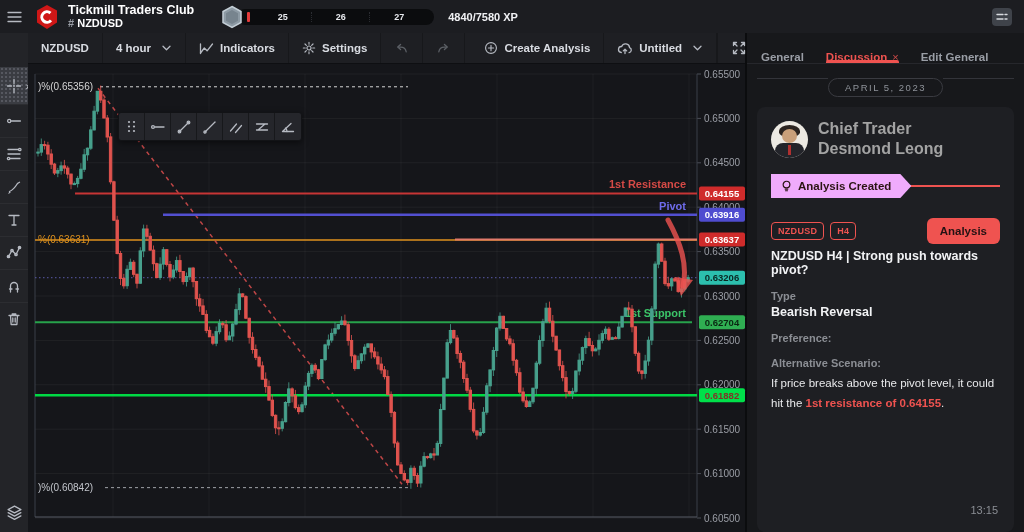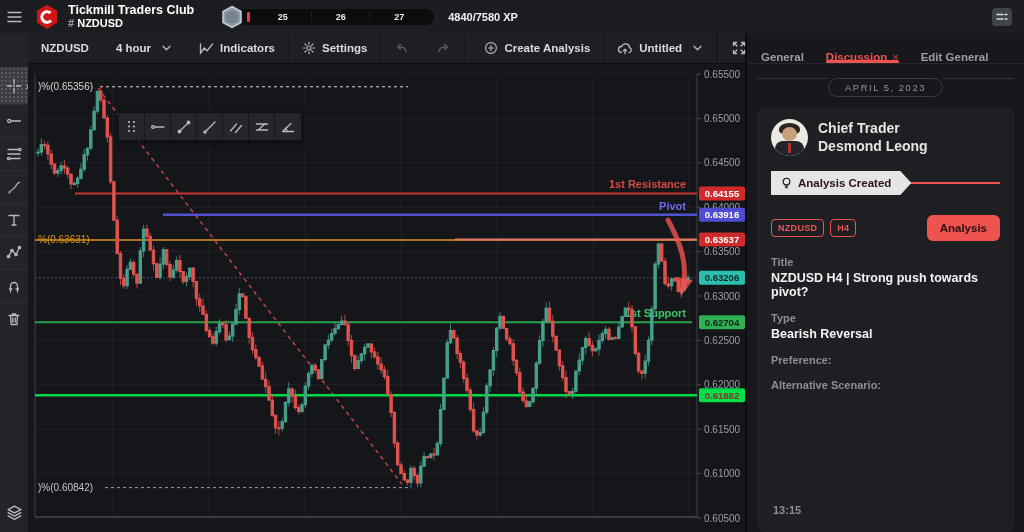--- a/index.html
+++ b/index.html
@@ -79,36 +79,36 @@
   .date-row::before, .date-row::after { content:""; flex:1; height:1px; background:#33343a; }
   .date-pill { border:1px solid #3a3b41; border-radius:11px; padding:3px 16px; font-size:9.5px;
     letter-spacing:1.5px; color:#8f939a; white-space:nowrap; }
   .card { background:#1e1f23; border-radius:8px; padding:12px 14px 10px; flex:1; display:flex; flex-direction:column; }
   .author-row { display:flex; align-items:center; gap:10px; }
   .avatar { width:37px; height:37px; border-radius:50%; background:#ece9e2; position:relative; overflow:hidden; flex:none; }
   .avatar .hair { position:absolute; left:8px; top:4px; width:21px; height:12px; border-radius:50% 50% 40% 40%; background:#2c2420; }
   .avatar .face { position:absolute; left:11px; top:8px; width:15px; height:14px; border-radius:50%; background:#caa07a; }
   .avatar .suit { position:absolute; left:4px; top:22px; width:29px; height:16px; border-radius:8px 8px 0 0; background:#23242a; }
   .avatar .tie { position:absolute; left:17px; top:24px; width:3px; height:10px; background:#b03030; }
-  .author-role, .author-name { font-size:14px; font-weight:bold; color:#e5e5e5; line-height:1.25; }
+  .author-role, .author-name { font-size:16px; font-weight:bold; color:#a3a3a3; line-height:1.25; }
   .ribbon-row { display:flex; align-items:center; margin:15px 0 6px; }
-  .ribbon { background:#e5e5e5; color:#2a1413; font-size:11.5px; font-weight:bold;
+  .ribbon { background:#f0abfc; color:#2a1413; font-size:11.5px; font-weight:bold;
     padding:5px 20px 5px 9px; display:flex; align-items:center; gap:5px;
     clip-path:polygon(0 0, calc(100% - 11px) 0, 100% 50%, calc(100% - 11px) 100%, 0 100%); }
   .ribbon-line { flex:1; height:2px; background:#ef5350; margin-left:-1px; }
   .tag-row { display:flex; align-items:center; gap:6px; margin:14px 0 2px; }
   .chip { border:1px solid #ef5350; color:#ef5350; font-size:9px; font-weight:bold;
     border-radius:4px; padding:3px 6px; letter-spacing:.3px; }
   .pending { margin-left:auto; background:#ef5350; color:#241213; font-size:11.5px; font-weight:bold;
     border-radius:6px; padding:7px 13px; }
   .sec-label { font-size:11px; font-weight:bold; color:#8b8e94; margin-top:13px; }
   .sec-value { font-size:12.5px; font-weight:bold; color:#f2f3f5; margin-top:3px; }
   .body-text { font-size:11.5px; color:#e8e9eb; line-height:1.75; margin-top:4px; }
   .red { color:#ef5350; font-weight:bold; }
-  .time { margin-top:auto; padding:8px 2px 6px; font-size:11px; color:#8b8e94;font-weight:bold; }
+  .time { margin-top:auto; padding:8px 2px 6px; text-align:right; font-size:11px; color:#8b8e94; }
 </style>
 </head>
 <body>
 
 <div class="topbar">
   <div class="burger">
     <svg width="15" height="12" viewBox="0 0 15 12">
         <path class="stk" d="M1 1.5h13M1 6h13M1 10.5h13"></path>
       </svg>
   </div>
@@ -834,24 +834,24 @@
               </svg>
             <span>Analysis Created</span>
           </div>
           <div class="ribbon-line"></div>
         </div>
         <div class="tag-row">
           <span class="chip">NZDUSD</span>
           <span class="chip">H4</span>
           <span class="pending">Analysis</span>
         </div>
-        <div class="sec-label">Title</div>
         <div class="sec-value">NZDUSD H4 | Strong push towards pivot?</div>
         <div class="sec-label">Type</div>
         <div class="sec-value">Bearish Reversal</div>
         <div class="sec-label">Preference:</div>
         <div class="sec-label">Alternative Scenario:</div>
+        <div class="body-text"><span>If price breaks above the pivot level, it could hit the </span><span class="red">1st resistance of 0.64155</span><span>.</span></div>
         <div class="time">13:15</div>
       </div>
 
     </div>
   </div>
 </div>
 
 </body></html>

